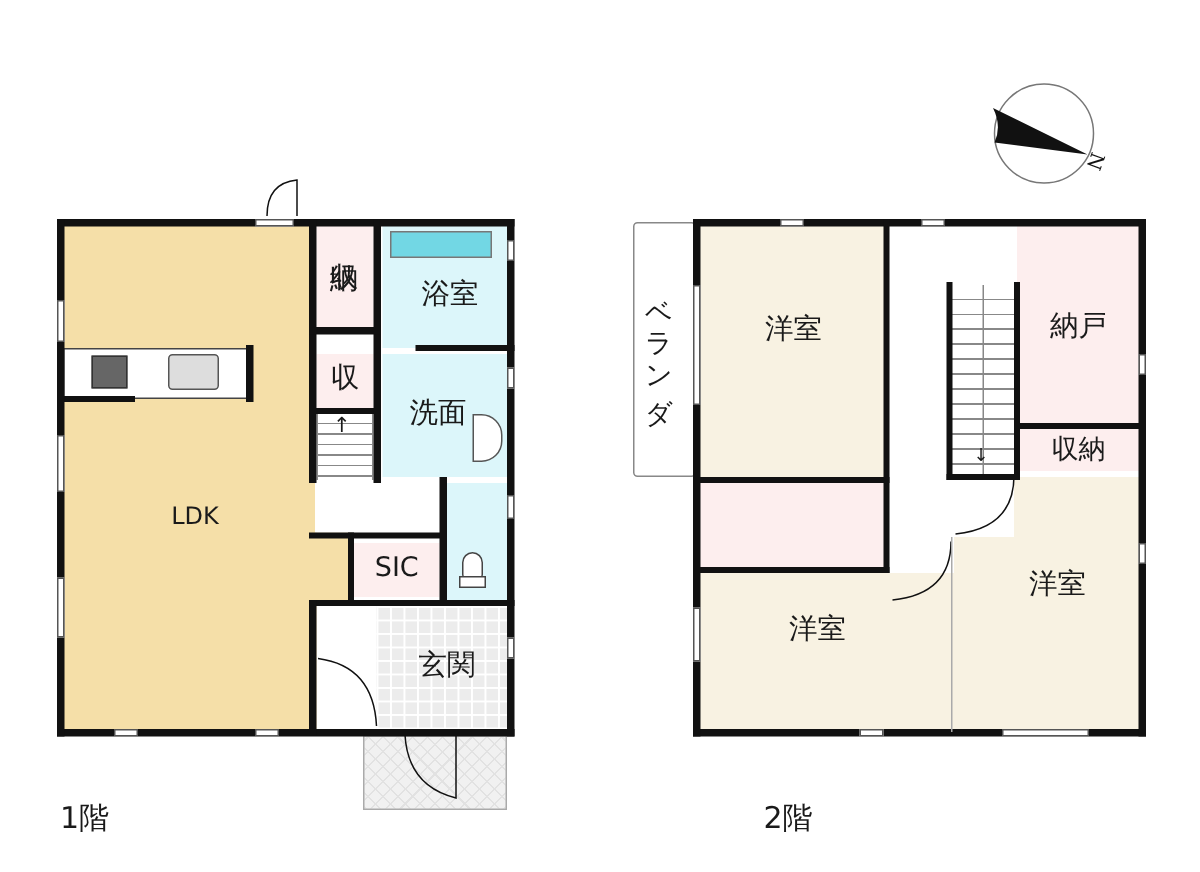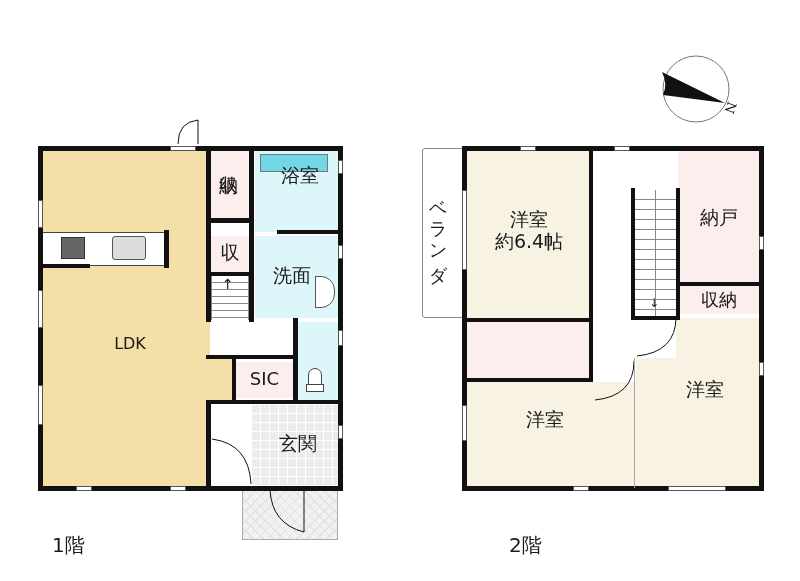--- a/index.html
+++ b/index.html
@@ -46,21 +46,21 @@
   <div class="room" style="left:211px;top:236px;width:38px;height:36px;background:#fdeeee;"></div>
   <div class="lbl" style="left:211px;top:241px;width:38px;font-size:19px;">収</div>
 
   <div class="stairs" style="left:211px;top:276px;width:38px;height:44px;background-image:repeating-linear-gradient(#fff 0 6px,#888 6px 7px);border-left:1px solid #888;border-right:1px solid #888;"></div>
   <div class="lbl" style="left:222px;top:276px;font-size:14px;">↑</div>
 
   <div class="room" style="left:211px;top:322px;width:86px;height:33px;background:#fff;"></div>
 
   <div class="room" style="left:255px;top:150px;width:84px;height:82px;background:#dcf6fa;"></div>
   <div class="abs" style="left:260px;top:154px;width:68px;height:18px;background:#72d7e4;border:1px solid #777;"></div>
-  <div class="lbl" style="left:262px;top:164px;width:76px;font-size:19px;">浴室</div>
+  <div class="lbl" style="left:262px;top:185px;width:76px;font-size:19px;">浴室</div>
 
   <div class="room" style="left:255px;top:236px;width:84px;height:82px;background:#dcf6fa;"></div>
   <div class="abs" style="left:315px;top:276px;width:20px;height:32px;border:1px solid #555;border-radius:0 14px 14px 0;background:#fff;"></div>
   <div class="lbl" style="left:262px;top:264px;width:60px;font-size:19px;">洗面</div>
 
   <div class="room" style="left:298px;top:322px;width:41px;height:78px;background:#dcf6fa;"></div>
   <div class="abs" style="left:308px;top:368px;width:14px;height:18px;border:1px solid #444;border-radius:7px 7px 3px 3px;background:#fff;"></div>
   <div class="abs" style="left:306px;top:384px;width:18px;height:8px;border:1px solid #444;background:#fff;"></div>
 
   <div class="room" style="left:236px;top:362px;width:57px;height:36px;background:#fdeeee;"></div>
@@ -99,32 +99,31 @@
   <div class="win" style="left:38px;top:290px;width:5px;height:38px;"></div>
   <div class="win" style="left:38px;top:385px;width:5px;height:40px;"></div>
   <div class="win" style="left:76px;top:486px;width:16px;height:5px;"></div>
   <div class="win" style="left:170px;top:486px;width:16px;height:5px;"></div>
   <div class="win" style="left:338px;top:160px;width:5px;height:14px;"></div>
   <div class="win" style="left:338px;top:245px;width:5px;height:14px;"></div>
   <div class="win" style="left:338px;top:330px;width:5px;height:16px;"></div>
   <div class="win" style="left:338px;top:425px;width:5px;height:14px;"></div>
   <div class="win" style="left:170px;top:146px;width:26px;height:5px;"></div>
 
-  <div class="floor-label" style="left:52px;top:532px;text-align:right;">1階</div>
+  <div class="floor-label" style="left:40px;top:532px;text-align:right;">1階</div>
 </div>
 
 <div class="abs" style="left:0;top:0;width:800px;height:581px;">
 
   <div class="room" style="left:422px;top:148px;width:42px;height:170px;border:1px solid #888;border-radius:3px;background:#fff;"></div>
   <div class="lbl vert" style="left:428px;top:188px;font-size:18px;">ベランダ</div>
 
   <div class="room" style="left:466px;top:150px;width:124px;height:168px;background:#f8f2e2;"></div>
   <div class="lbl" style="left:474px;top:208px;width:110px;font-size:19px;">
     <div>洋室</div>
-    <div>約6.4帖</div>
   </div>
 
   <div class="room" style="left:466px;top:322px;width:124px;height:56px;background:#fdeeee;"></div>
 
   <div class="room" style="left:466px;top:382px;width:170px;height:104px;background:#f8f2e2;"></div>
   <div class="lbl" style="left:490px;top:408px;width:110px;font-size:19px;">
     <div>洋室</div>
   </div>
 
   <div class="room" style="left:594px;top:150px;width:40px;height:232px;background:#fff;"></div>

